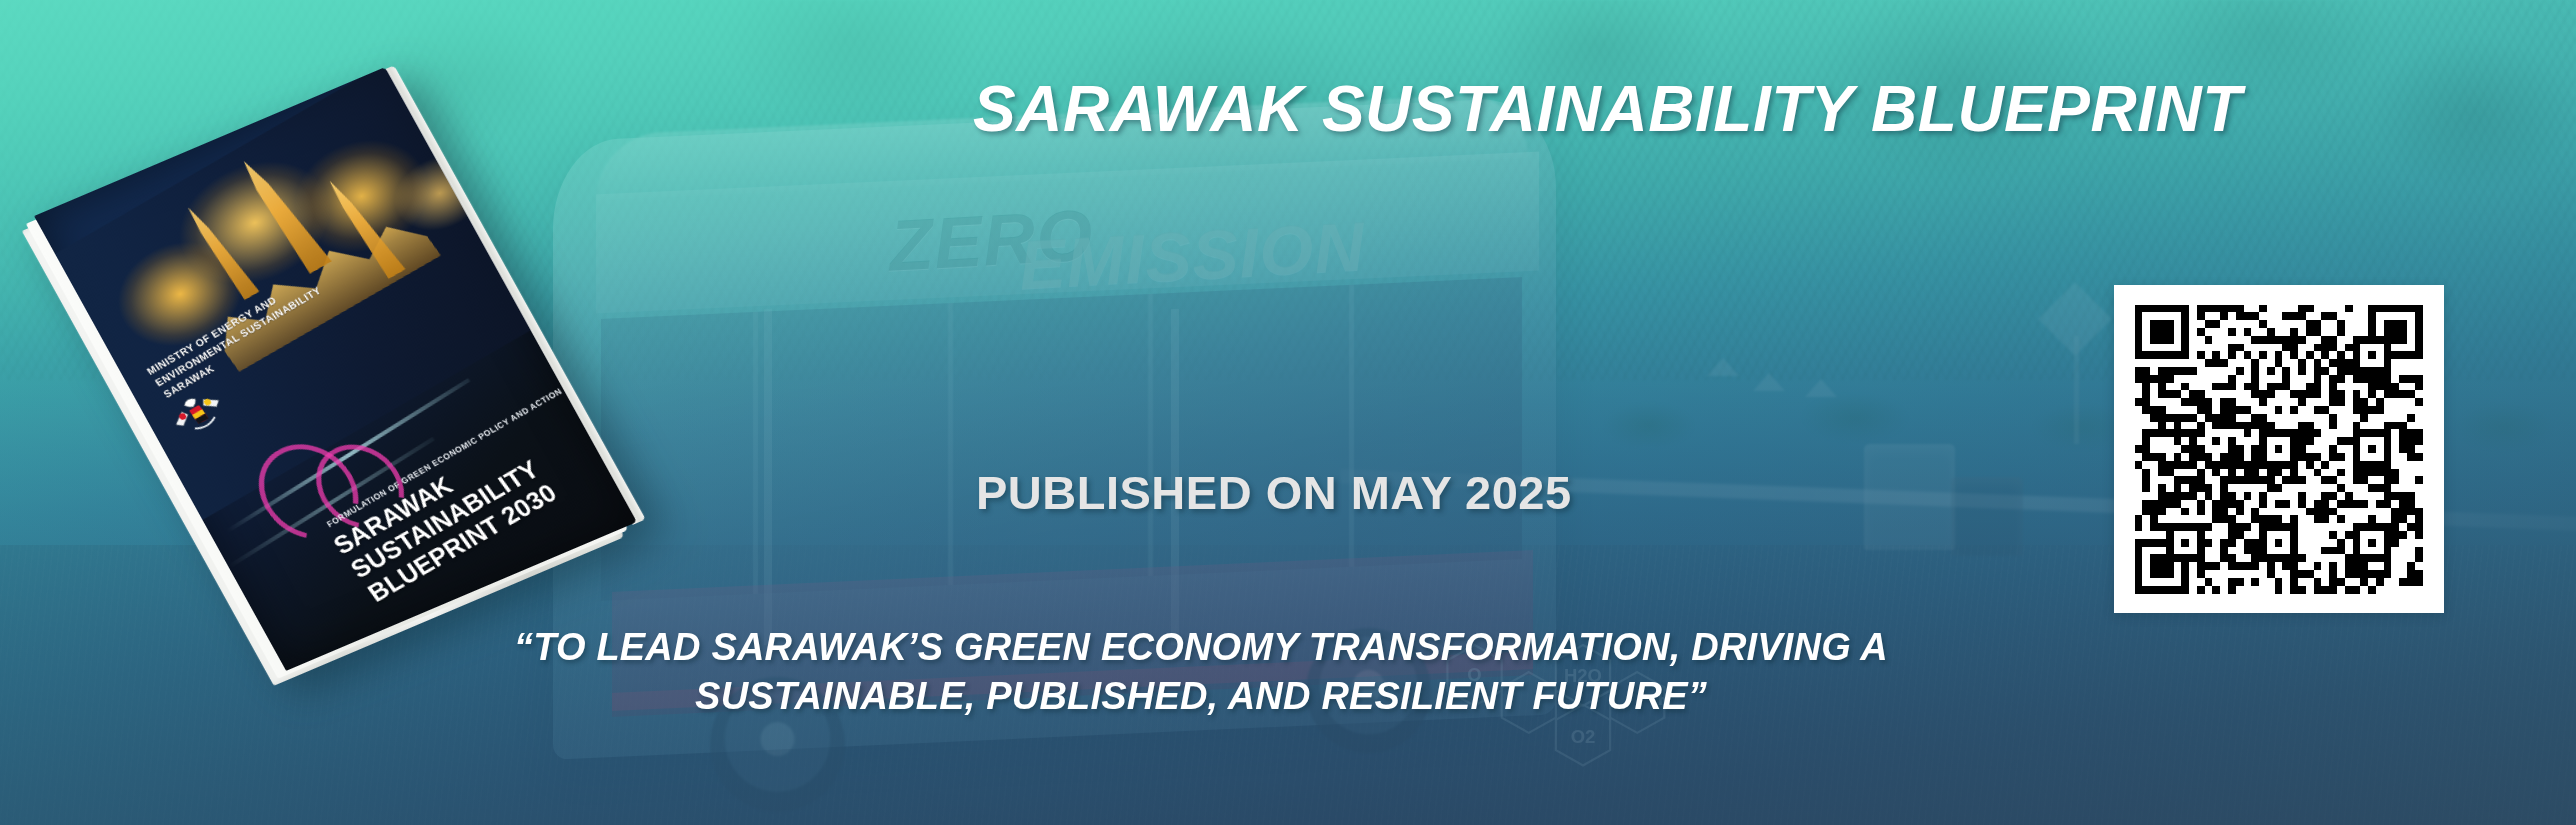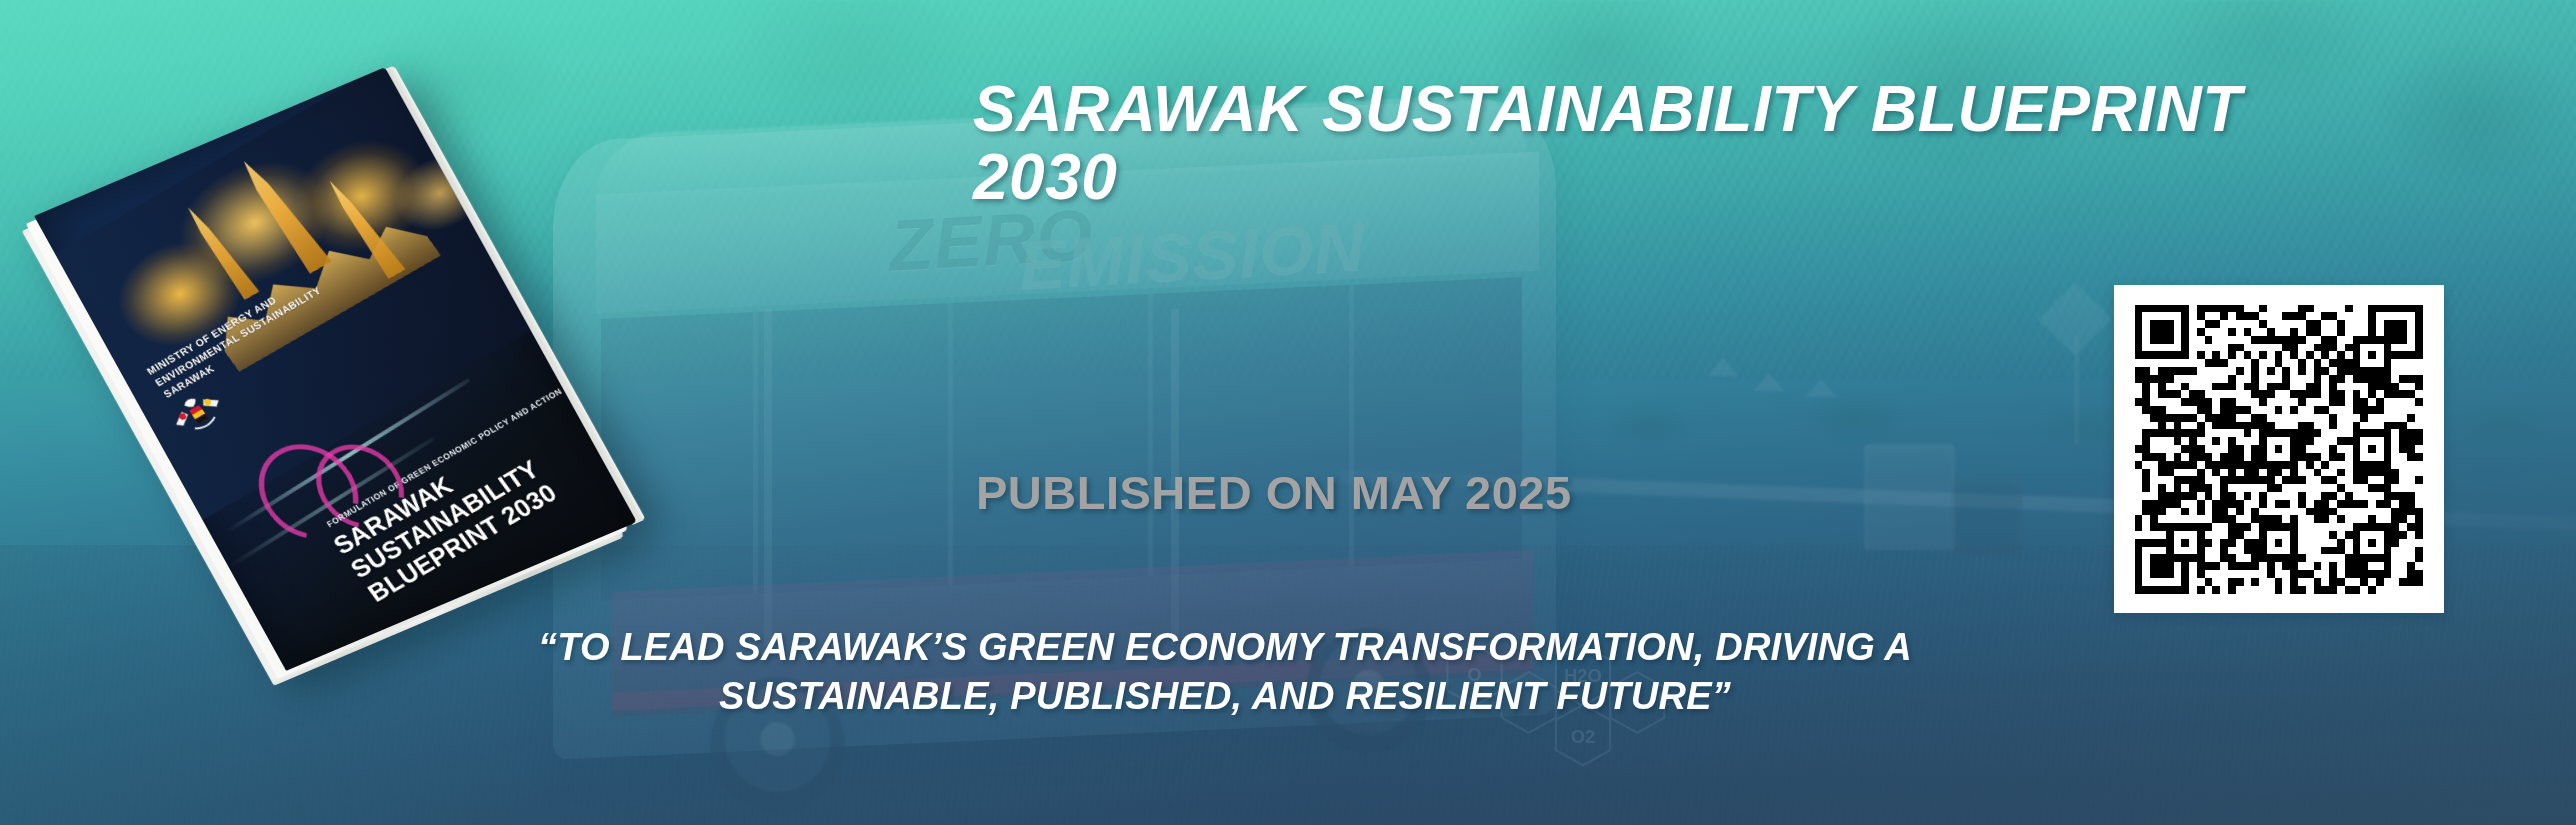--- a/index.html
+++ b/index.html
@@ -446,31 +446,31 @@
     line-height: 1.06;
     letter-spacing: 0.5px;
     text-shadow: 2.7px 3.3px 4.9px rgba(12,44,58,.40);
     font-style: italic;
   }
 
   .published {
     position: absolute;
     left: 976px;
     top: 465px;
-    color: #a3a3a3;
+    color: #e5e5e5;
     font-size: 47px;
     font-weight: 700;
     letter-spacing: 0.5px;
     white-space: nowrap;
     text-shadow: 2.7px 3.3px 4.9px rgba(12,44,58,.42);
   }
 
   .quote {
     position: absolute;
-    left: 412px;
+    left: 388px;
     top: 623px;
     width: 1626px;
     text-align: center;
     color: #ffffff;
     font-size: 38px;
     font-weight: 700;
     font-style: italic;
     line-height: 1.30;
     letter-spacing: 0.2px;
     text-shadow: 2.2px 2.7px 4.3px rgba(12,44,58,.42);
@@ -611,21 +611,20 @@
         <div class="cover-title">
           <div>SARAWAK SUSTAINABILITY</div>
           <div>BLUEPRINT 2030</div>
         </div>
       </div>
     </div>
   </div>
 
   <div class="headline">
     <div>SARAWAK SUSTAINABILITY BLUEPRINT</div>
-    <div>2030</div>
   </div>
 
   <div class="published">PUBLISHED ON MAY 2025</div>
 
   <div class="quote">
     <div>“TO LEAD SARAWAK’S GREEN ECONOMY TRANSFORMATION, DRIVING A</div>
     <div>SUSTAINABLE, PUBLISHED, AND RESILIENT FUTURE”</div>
   </div>
 
 

